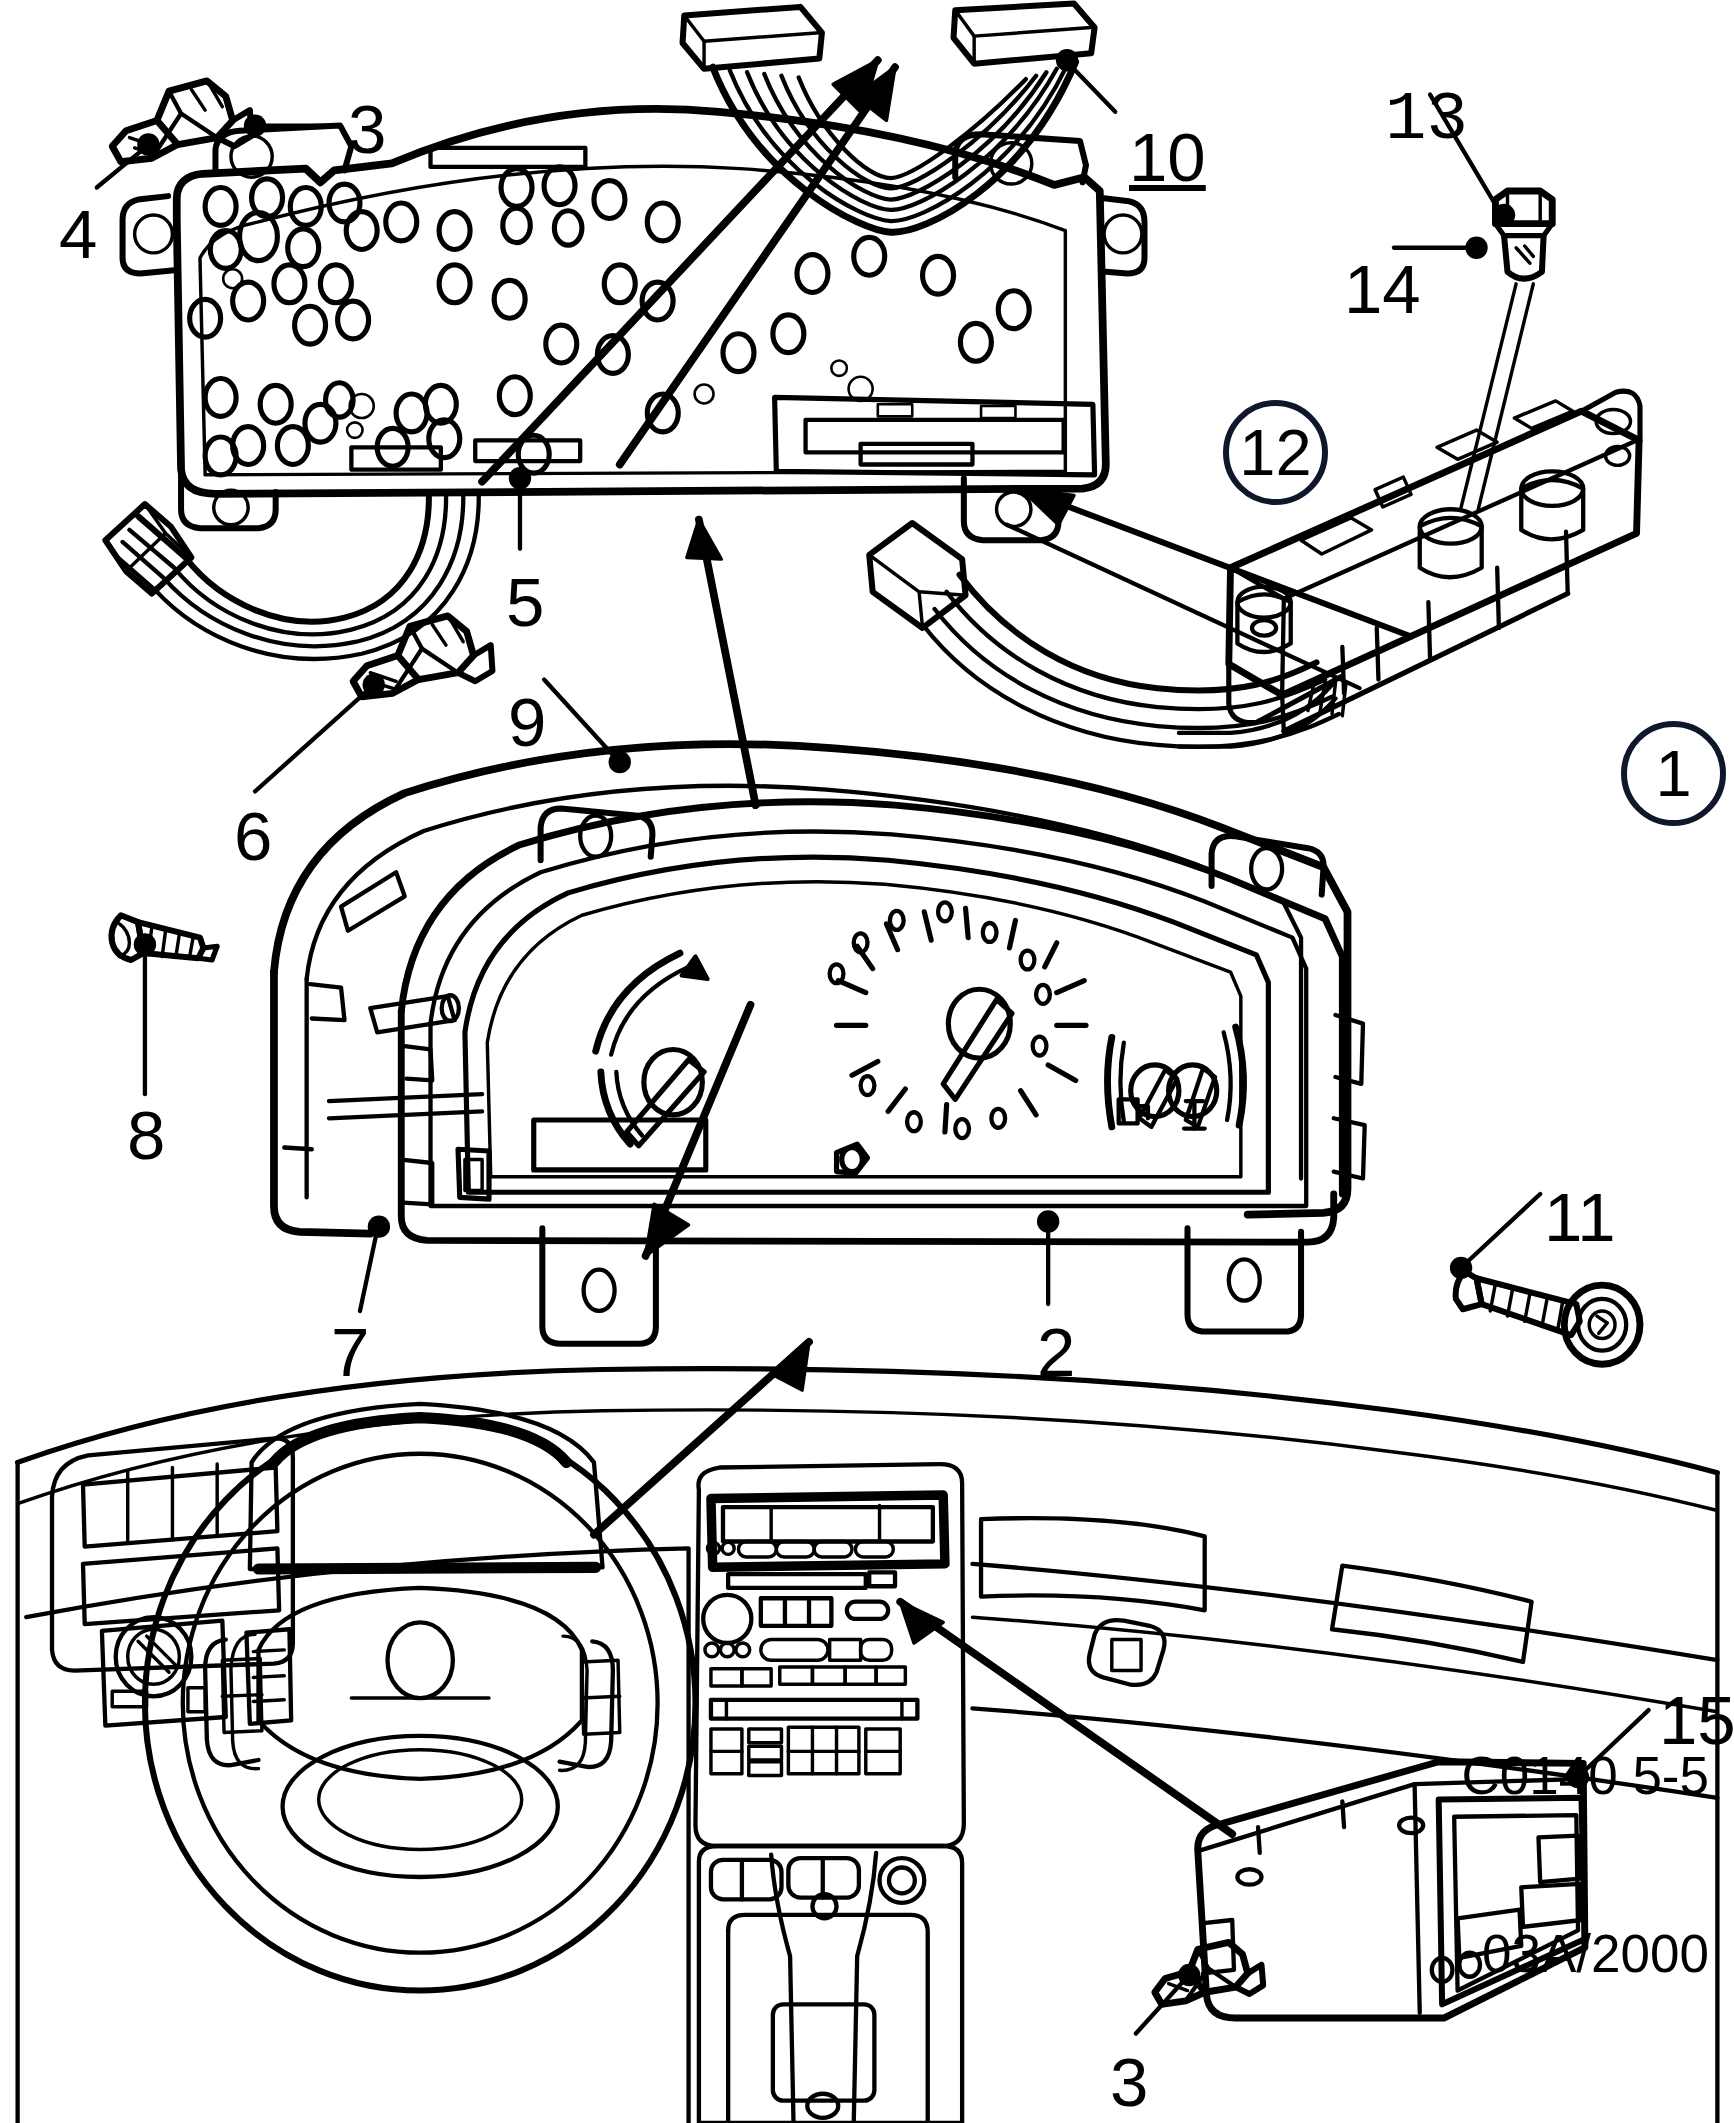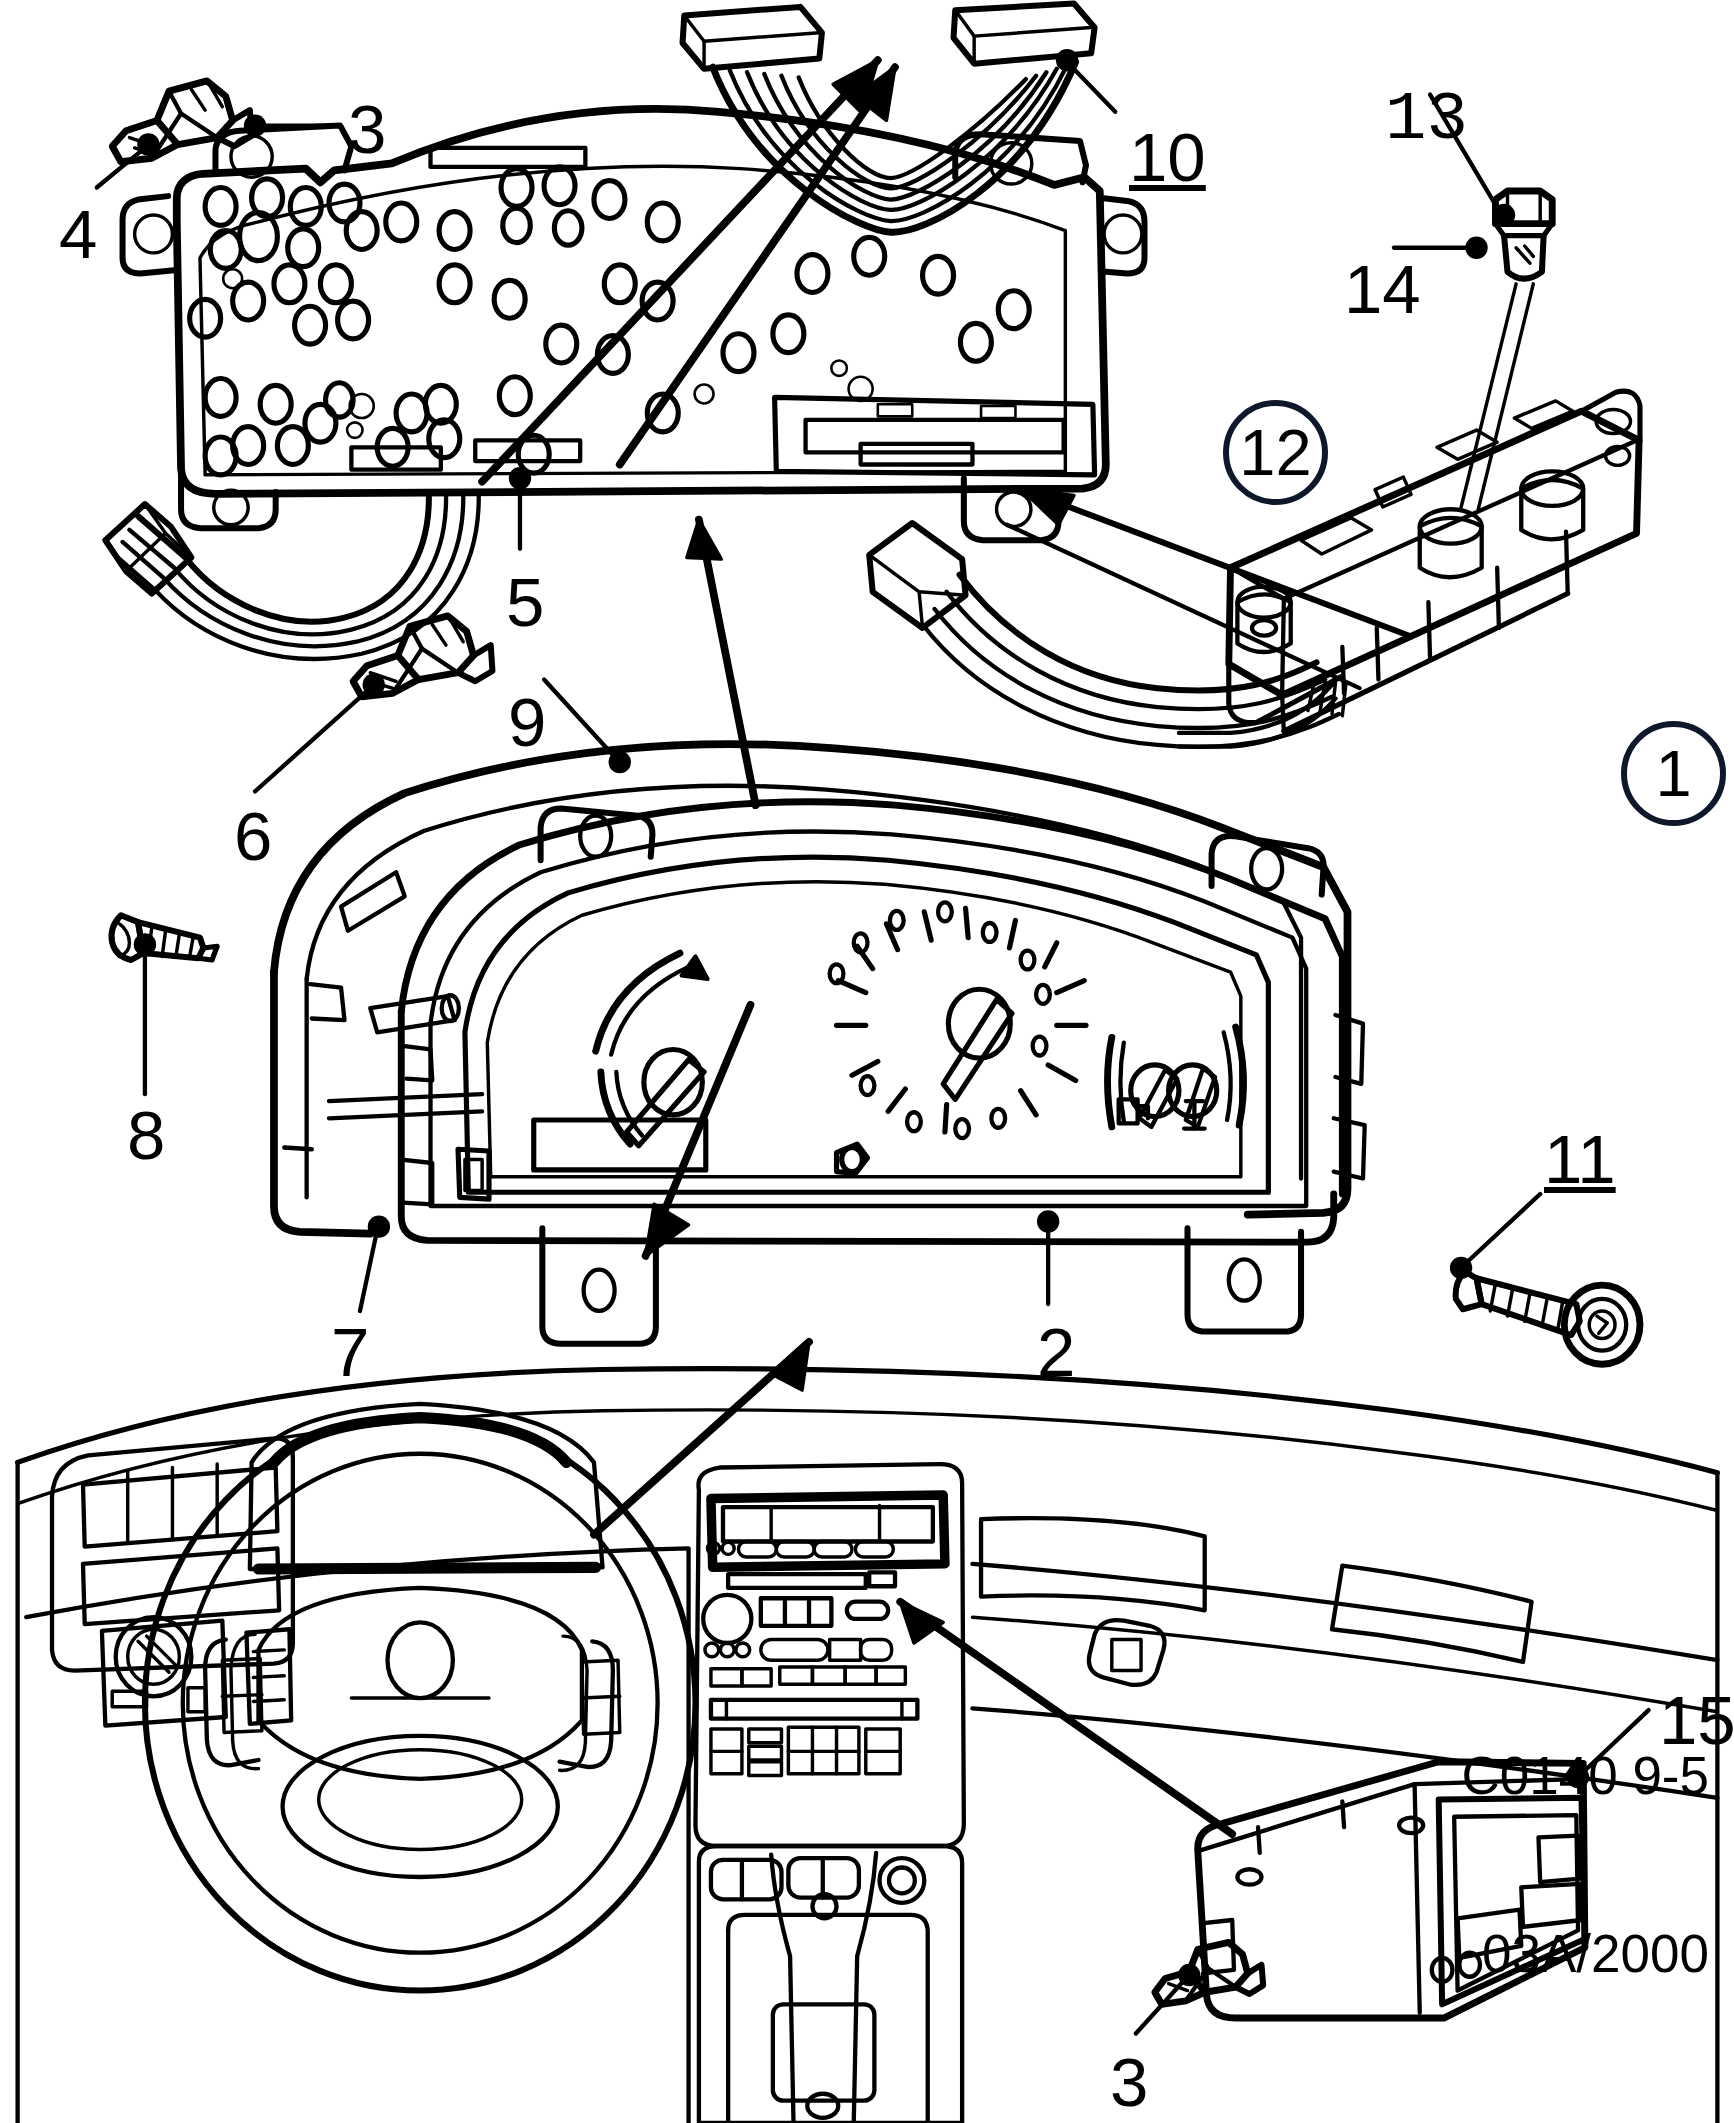--- a/index.html
+++ b/index.html
@@ -690,25 +690,25 @@
   <div class="callout" style="left:59px;   top:200px;">4</div>
   <div class="callout" style="left:1129px; top:123px;text-decoration:underline;">10</div>
   <div class="callout" style="left:1385px; top:86px;font-family:Liberation Mono, monospace;">13</div>
   <div class="callout" style="left:1344px; top:235px;margin-top:20px;">14</div>
   <div class="callout circled" style="left:1223px; top:400px;">12</div>
   <div class="callout circled" style="left:1621px; top:721px;">1</div>
   <div class="callout" style="left:506px;  top:568px;">5</div>
   <div class="callout" style="left:508px;  top:688px;">9</div>
   <div class="callout" style="left:234px;  top:802px;">6</div>
   <div class="callout" style="left:127px;  top:1101px;">8</div>
-  <div class="callout" style="left:1544px; top:1125px;text-decoration:underline;">11</div>
+  <div class="callout" style="left:1544px; top:1183px;">11</div>
   <div class="callout" style="left:331px;  top:1318px;">7</div>
   <div class="callout" style="left:1037px; top:1318px;">2</div>
   <div class="callout" style="left:1659px; top:1686px;">15</div>
   <div class="callout" style="left:1110px; top:2048px;">3</div>
 
   <div id="caption">
-    <span>C0140 9-5</span>
+    <span>C0140 5-5</span>
     <span>03A/2000</span>
   </div>
 
 </div>
 
 
 </body></html>

